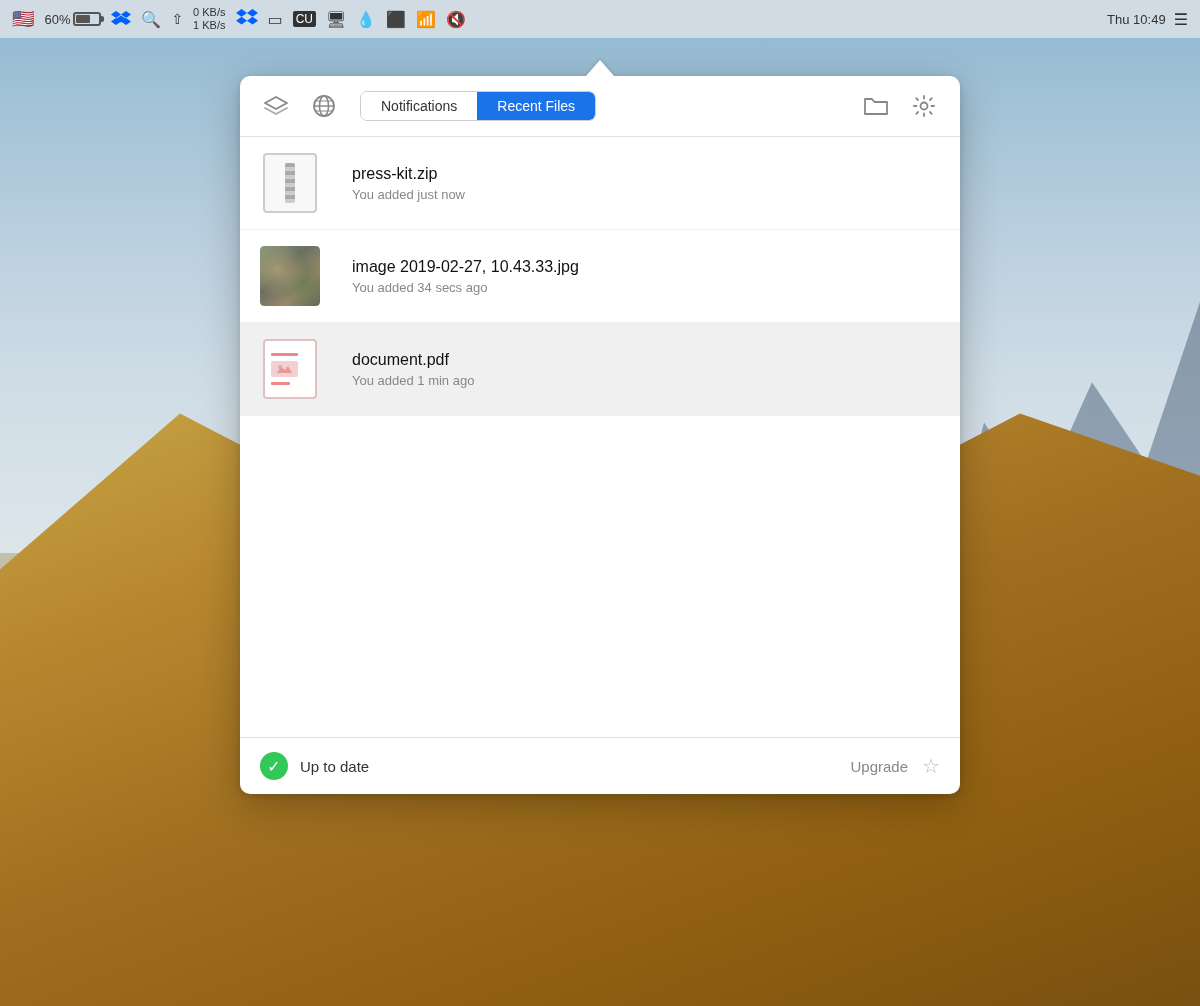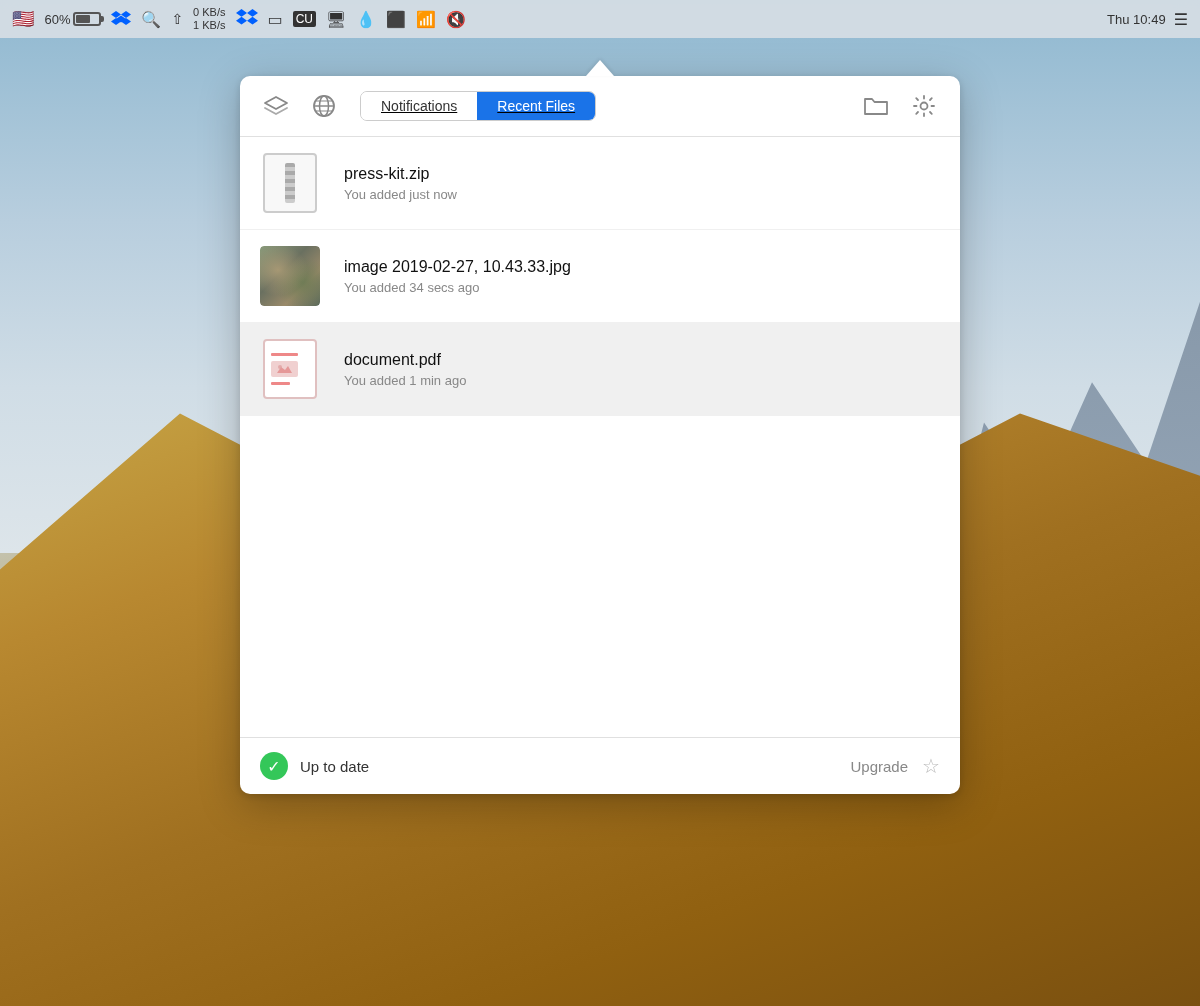--- a/index.html
+++ b/index.html
@@ -184,21 +184,20 @@
       overflow: hidden;
     }
 
     
     .popup-header {
       display: flex;
       align-items: center;
       padding: 14px 20px;
       border-bottom: 1px solid #e0e0e0;
       gap: 16px;
-      text-decoration: underline;
     }
 
     .header-icon {
       width: 32px;
       height: 32px;
       display: flex;
       align-items: center;
       justify-content: center;
       color: #777;
       font-size: 22px;
@@ -257,21 +256,21 @@
     .file-list {
       min-height: 600px;
     }
 
     .file-item {
       display: flex;
       align-items: center;
       padding: 16px 20px;
       border-bottom: 1px solid #f0f0f0;
       cursor: pointer;
-      gap: 24px;
+      gap: 32px;
     }
 
     .file-item.highlighted {
       background: #f0f0f0;
     }
 
     .file-thumbnail {
       width: 60px;
       height: 60px;
       flex-shrink: 0;

